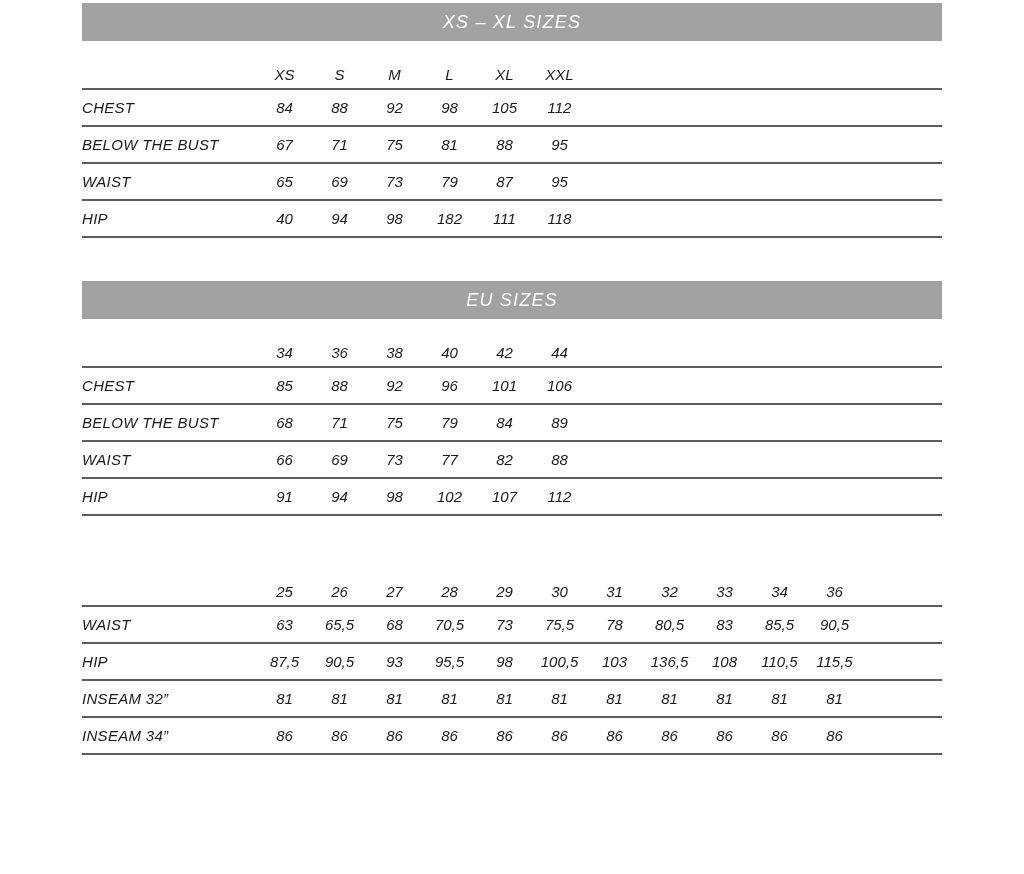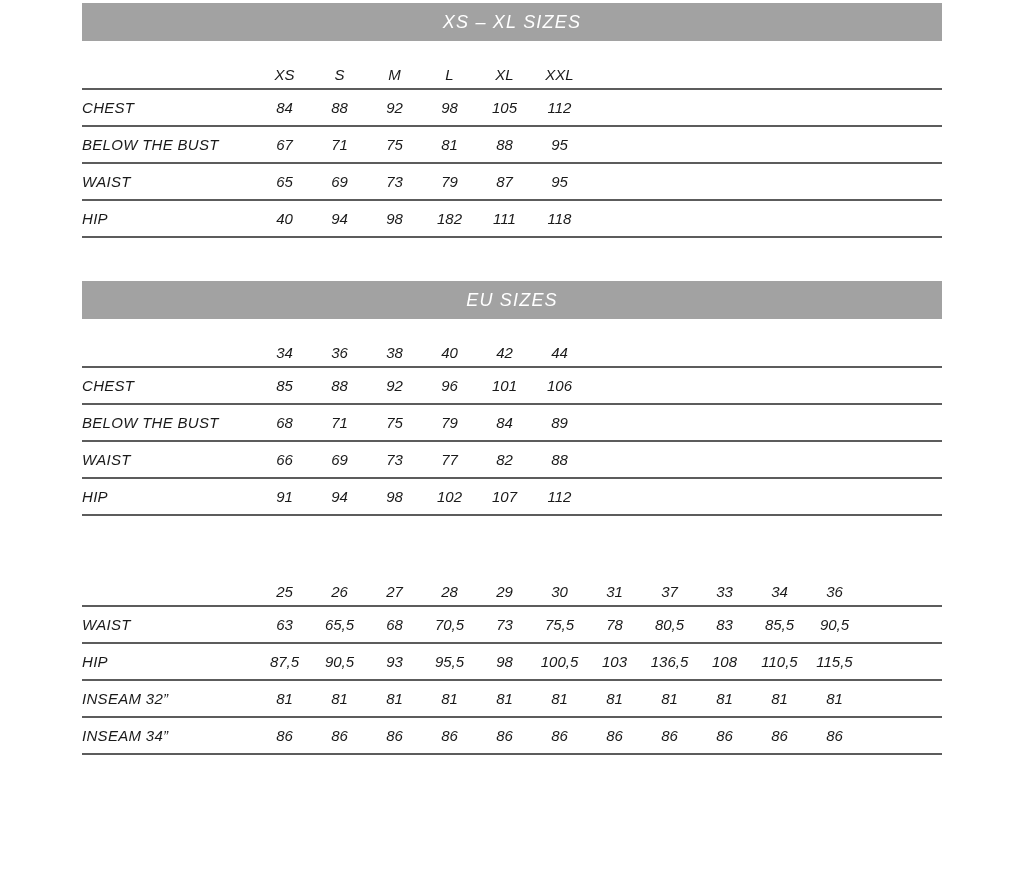--- a/index.html
+++ b/index.html
@@ -244,21 +244,21 @@
       <thead>
         <tr>
               <th></th>
               <th>25</th>
               <th>26</th>
               <th>27</th>
               <th>28</th>
               <th>29</th>
               <th>30</th>
               <th>31</th>
-              <th>37</th>
+              <th>32</th>
               <th>33</th>
               <th>34</th>
               <th>36</th>
               <th></th>
             </tr>
       </thead>
       <tbody>
             <tr>
               <td class="row-label">WAIST</td>
               <td class="value-cell">63</td>

